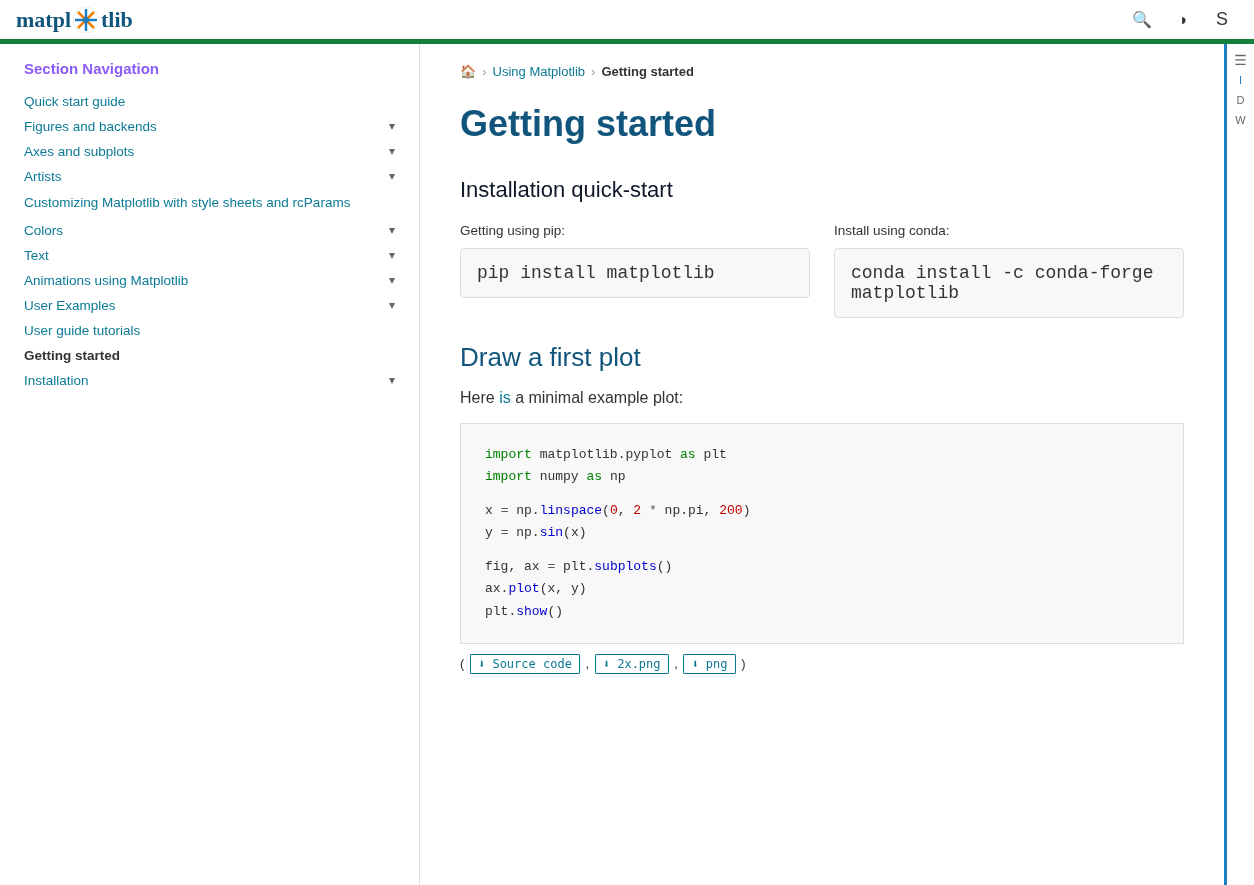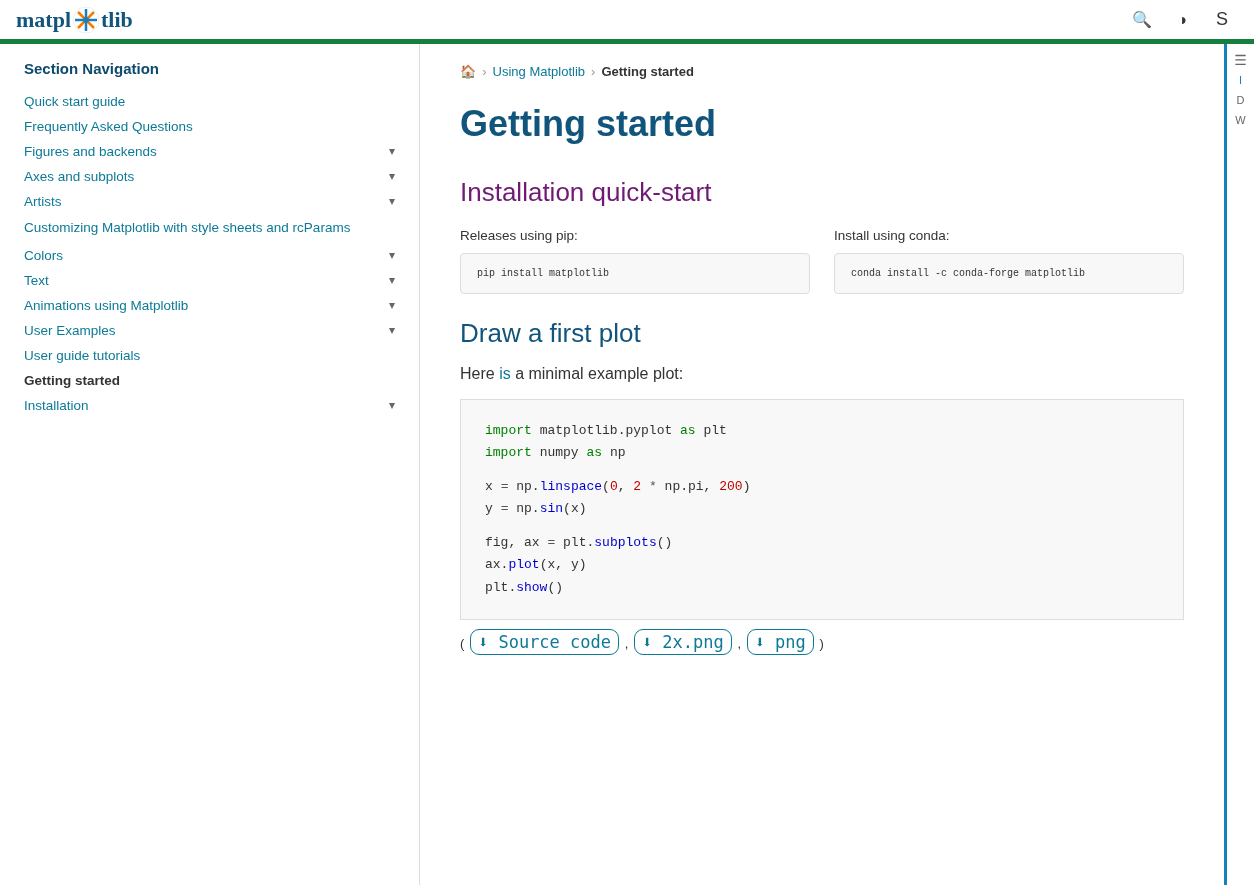--- a/index.html
+++ b/index.html
@@ -37,21 +37,21 @@
 
     
     .sidebar {
       width: 420px; min-width: 420px;
       border-right: 1px solid #ddd;
       overflow-y: auto;
       padding: 16px 0;
       position: relative;
     }
     .sidebar-title {
-      font-size: 15px; font-weight: bold; color: #0c4a6e;
+      font-size: 15px; font-weight: bold; color: #8b5cf6;
       padding: 0 24px 12px 24px;
     }
     .sidebar-item {
       display: flex; align-items: flex-start; justify-content: space-between;
       padding: 5px 24px; cursor: pointer; color: #0c7a96; font-size: 13.5px;
       text-decoration: none;
     }
     .sidebar-item.active { font-weight: bold; color: #333; }
     .sidebar-item .chevron {
       font-size: 12px; color: #666;
@@ -82,35 +82,35 @@
     .breadcrumb .current { color: #333; font-weight: 600; }
 
     
     .page-title {
       font-size: 36px; font-weight: bold; color: #11557c;
       margin-bottom: 32px;
     }
 
     
     .section-heading {
-      font-size: 26px; color: #701a75; font-weight: normal;
+      font-size: 22px; color: #0f172a; font-weight: normal;
       margin-bottom: 20px; 
     }
 
     
     .install-grid {
       display: grid; grid-template-columns: 1fr 1fr; gap: 24px;
       margin-bottom: 24px;
     }
     .install-col { display: flex; flex-direction: column; gap: 10px; }
     .install-label { font-size: 13.5px; color: #333; }
     .code-box {
       background: #f8f8f8; border: 1px solid #ddd; border-radius: 4px;
       padding: 14px 16px; font-family: 'Courier New', Courier, monospace;
-      font-size: 10px; color: #333;
+      font-size: 18px; color: #333;
     }
 
     
     .further-details {
       font-size: 14px; color: #333; margin-bottom: 32px;
     }
     .further-details a { color: #0c7a96; text-decoration: none; }
 
     
     .subsection-heading {
@@ -129,22 +129,22 @@
     .code-block .kw { color: #008000; }
     .code-block .num { color: #c00000; }
     .code-blank { height: 12px; }
 
     
     .download-links {
       font-size: 13px; color: #333; margin-top: 8px;
     }
     .download-links a {
       color: #0c7a96; text-decoration: none;
-      border: 1px solid #0c7a96; border-radius: 9px;
-      padding: 2px 7px; margin: 16px 2px; font-family: monospace; font-size: 17px;
+      border: 1px solid #0c7a96; border-radius: 1px;
+      padding: 2px 7px; margin: 16px 2px; font-family: monospace; font-size: 12px;
     }
 
     
     ::-webkit-scrollbar { width: 8px; }
     ::-webkit-scrollbar-track { background: #f1f1f1; }
     ::-webkit-scrollbar-thumb { background: #ccc; border-radius: 4px; }
   </style>
 </head>
 <body>
 
@@ -182,23 +182,20 @@
 
 <div class="layout">
 
   <aside class="sidebar">
     <div class="sidebar-title">Section Navigation</div>
 
     <a class="sidebar-item">
       <span>Quick start guide</span>
     </a>
     <a class="sidebar-item">
-      <span>Frequently Asked Questions</span>
-    </a>
-    <a class="sidebar-item">
       <span>Figures and backends</span>
       <span class="chevron">▾</span>
     </a>
     <a class="sidebar-item">
       <span>Axes and subplots</span>
       <span class="chevron">▾</span>
     </a>
     <a class="sidebar-item">
       <span>Artists</span>
       <span class="chevron">▾</span>
@@ -243,21 +240,21 @@
       <span class="sep">›</span>
       <span class="current">Getting started</span>
     </div>
 
     <h1 class="page-title">Getting started</h1>
 
     <h2 class="section-heading">Installation quick-start</h2>
 
     <div class="install-grid">
       <div class="install-col">
-        <div class="install-label">Releases using pip:</div>
+        <div class="install-label">Getting using pip:</div>
         <div class="code-box">pip install matplotlib</div>
       </div>
       <div class="install-col">
         <div class="install-label">Install using conda:</div>
         <div class="code-box">conda install -c conda-forge matplotlib</div>
       </div>
     </div>
 
 
     <h2 class="subsection-heading">Draw a first plot</h2>

